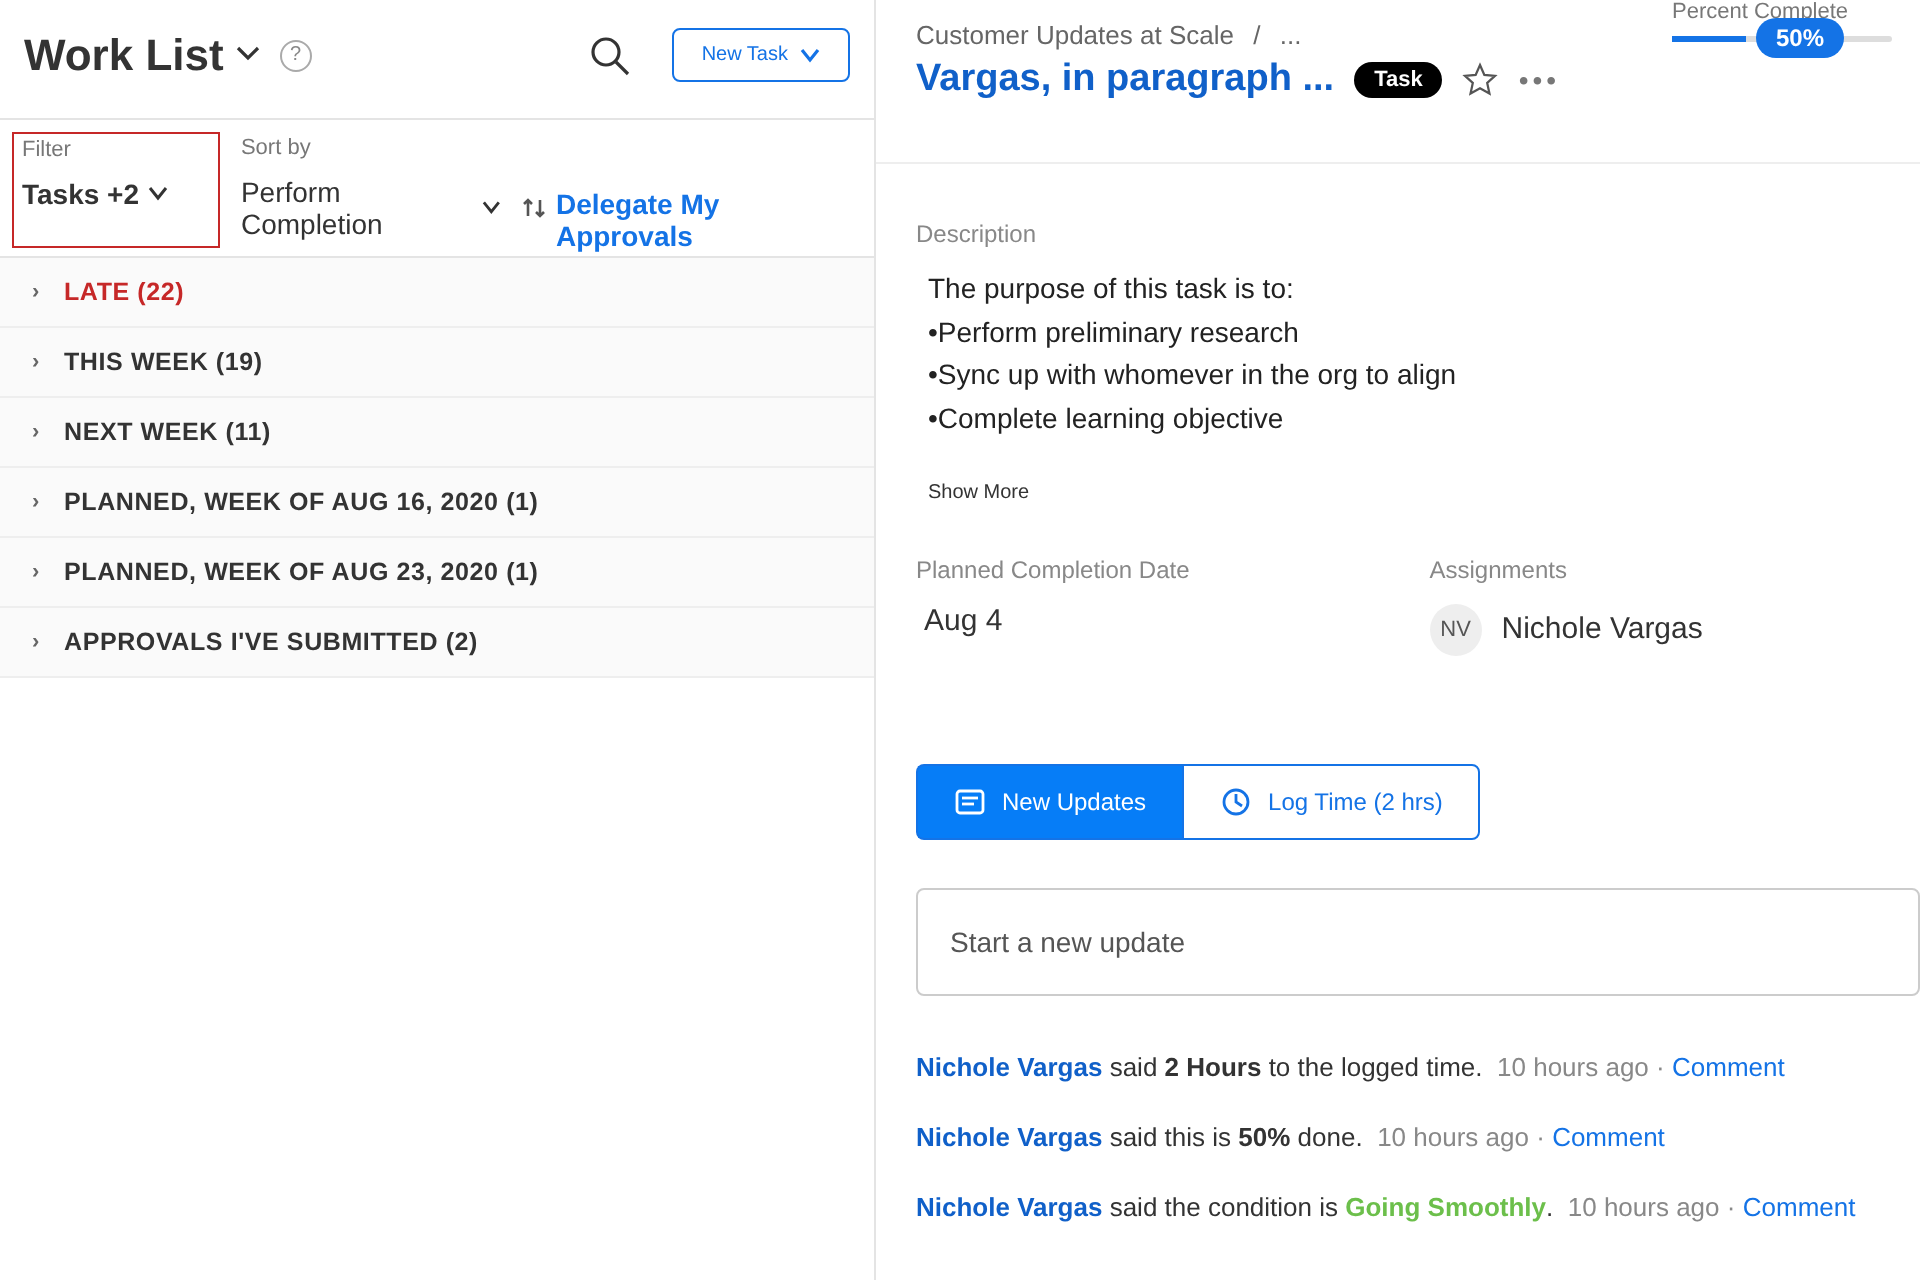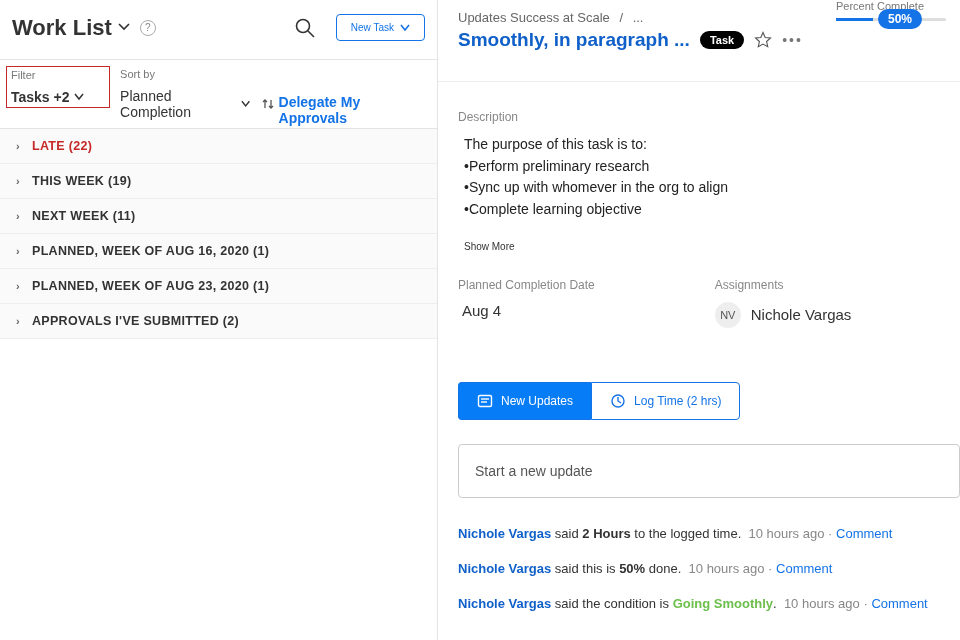--- a/index.html
+++ b/index.html
@@ -49,21 +49,21 @@
 .new-task-btn {
   border:1px solid #1473E6; color:#1473E6; background:#fff;
   border-radius:4px; padding:7px 14px; font-size:10px; font-weight:500;
   display:flex; align-items:center; gap:6px; margin-left:14px;
 }
 .wl-divider { border-top:1px solid #e4e4e4; }
 
 .filter-row {
   display:flex; align-items:flex-start; padding:6px 6px 0 6px; gap:0;
 }
-.filter-block { width:110px; border:1.5px solid #c62828; padding:2px 4px 2px 4px; }
+.filter-block { width:110px; border:1.5px solid #c62828; padding:2px 4px 18px 4px; }
 .filter-label, .sortby-label { font-size:11px; color:#777; }
 .tasks-sel { font-size:14px; font-weight:600; margin-top:8px; display:flex; align-items:center; gap:4px;}
 .sortby-block { padding:2px 4px 0 10px; display:inline-block;}
 .sortby-sel { font-size:14px; margin-top:8px; display:flex; align-items:center; gap:4px;}
 .sort-dir { margin-left:6px; display:inline-flex; }
 .delegate { color:#1473E6; font-weight:700; font-size:14px; margin-left:auto; padding:28px 8px 0 0;}
 
 .groups { border-top:1px solid #e4e4e4; margin-top:2px;}
 .group-row {
   display:flex; align-items:center; padding:10px 16px;
@@ -157,21 +157,21 @@
       <div class="tasks-sel">
         <span>Tasks +2</span>
         <svg width="10" height="8" viewBox="0 0 10 8">
             <path d="M1 1 L5 6 L9 1" fill="none" stroke="#333" stroke-width="1.5"></path>
           </svg>
       </div>
     </div>
     <div class="sortby-block">
       <div class="sortby-label">Sort by</div>
       <div class="sortby-sel">
-        <span>Planned Completion</span>
+        <span>Perform Completion</span>
         <svg width="10" height="8" viewBox="0 0 10 8">
             <path d="M1 1 L5 6 L9 1" fill="none" stroke="#333" stroke-width="1.5"></path>
           </svg>
         <span class="sort-dir">
           <svg width="14" height="14" viewBox="0 0 14 14">
               <path d="M4 11 L4 3 M2 5 L4 3 L6 5" fill="none" stroke="#555" stroke-width="1.3"></path>
               <path d="M10 3 L10 11 M8 9 L10 11 L12 9" fill="none" stroke="#555" stroke-width="1.3"></path>
             </svg>
         </span>
       </div>
@@ -204,26 +204,26 @@
         <span class="chev2">›</span>
         <span>APPROVALS I'VE SUBMITTED (2)</span>
       </div>
     </div>
 </div>
 
 <div class="right-pane">
   <div style="display:flex; align-items:flex-start;">
     <div style="flex:1;">
       <div class="crumb">
-        <span>Updates Success at Scale</span>
+        <span>Customer Updates at Scale</span>
         <span class="sep">/</span>
         <span>...</span>
       </div>
       <div class="task-head">
-        <span class="task-title">Smoothly, in paragraph ...</span>
+        <span class="task-title">Vargas, in paragraph ...</span>
         <span class="task-pill">Task</span>
         <span class="star-ic">
           <svg width="18" height="18" viewBox="0 0 24 24">
               <path d="M12 2 L14.9 8.6 L22 9.3 L16.8 14 L18.3 21 L12 17.5 L5.7 21 L7.2 14 L2 9.3 L9.1 8.6 Z" fill="none" stroke="#555" stroke-width="1.5"></path>
             </svg>
         </span>
         <span class="dots">•••</span>
       </div>
     </div>
     <div class="pc-wrap">

